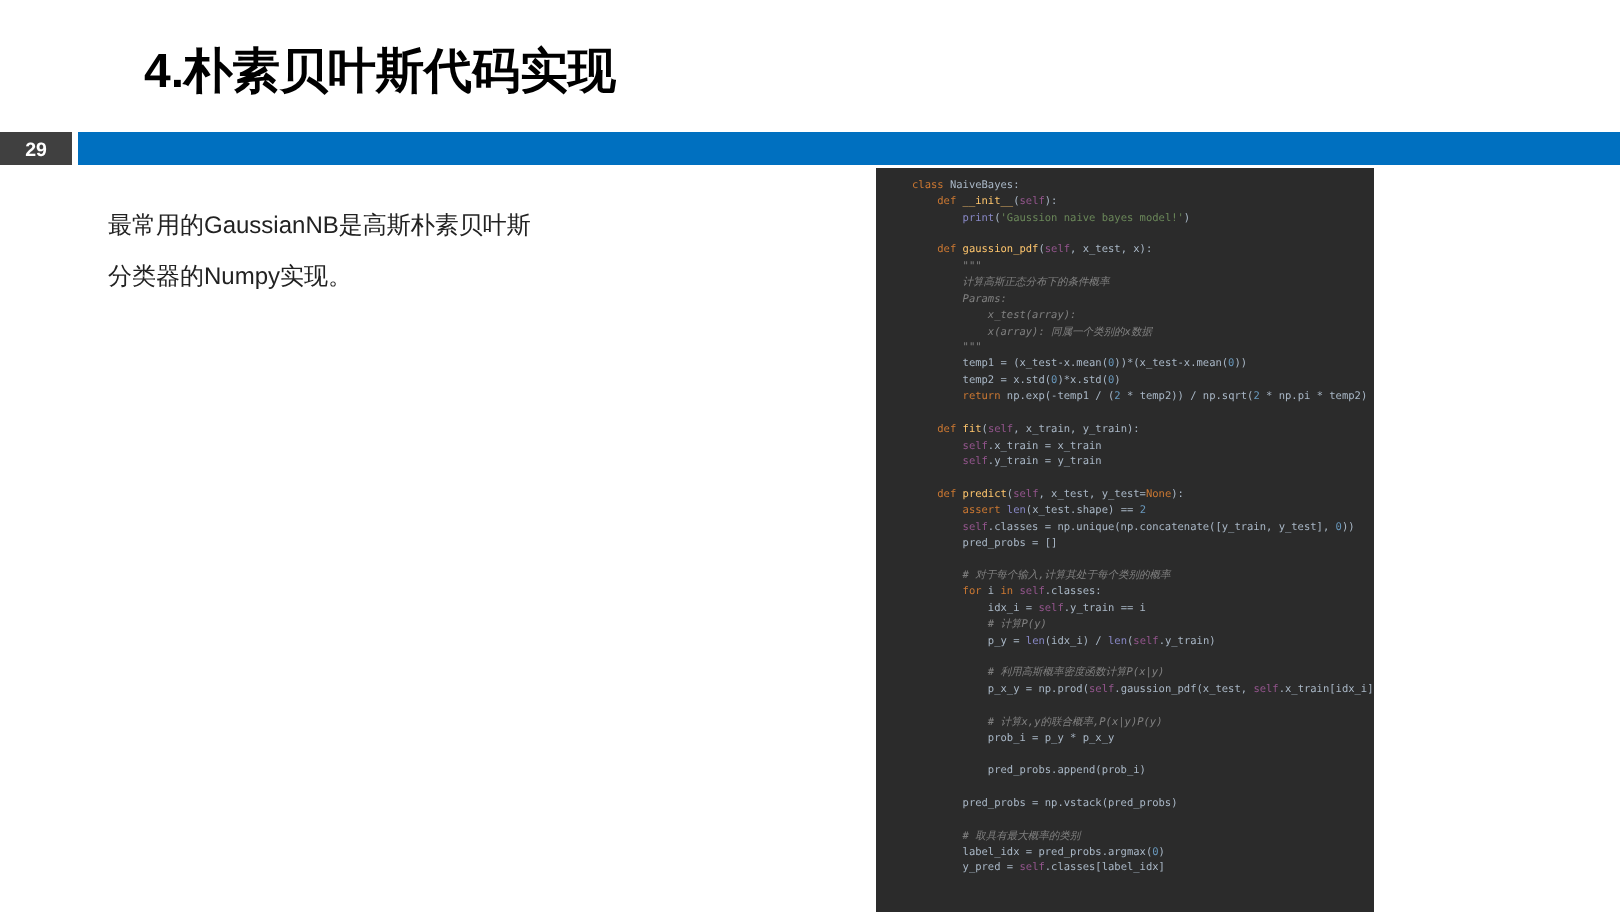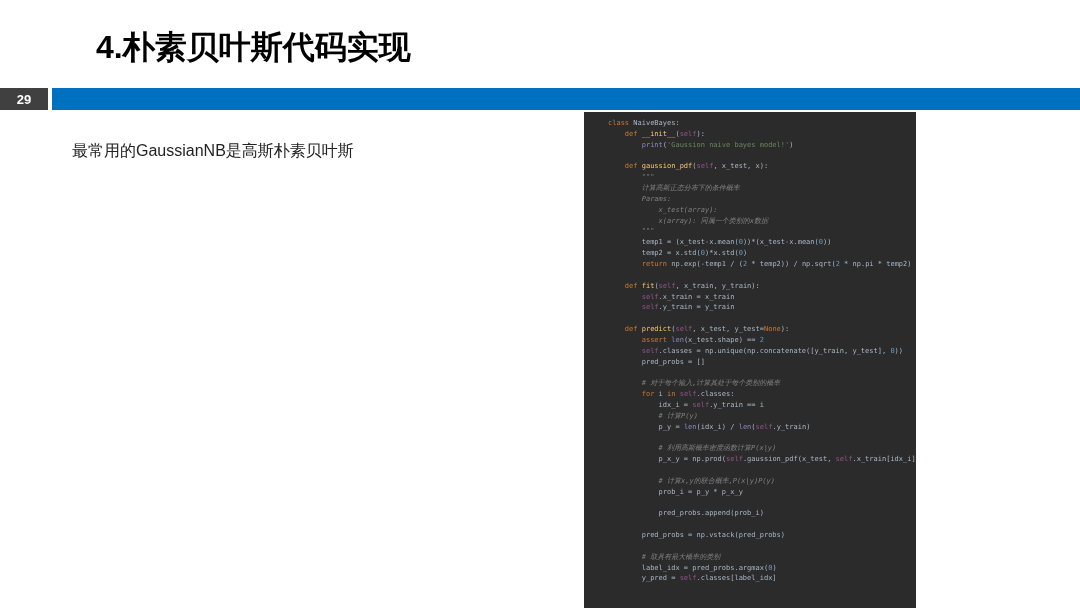--- a/index.html
+++ b/index.html
@@ -29,20 +29,21 @@
 
 <div class="title">4.朴素贝叶斯代码实现</div>
 
 <div class="accent-bar">
   <div class="accent-red">29</div>
   <div class="accent-blue"></div>
 </div>
 
 <div class="body-text">
   <div>最常用的GaussianNB是高斯朴素贝叶斯</div>
+  <div>分类器的Numpy实现。</div>
 </div>
 
 <div class="code-panel">
   <pre id="code-pre"><span class="kw">class</span><span class="pm"> NaiveBayes:</span>
     <span class="kw">def </span><span class="fn">__init__</span><span class="pm">(</span><span class="sf">self</span><span class="pm">):</span>
         <span class="bi">print</span><span class="pm">(</span><span class="str">'Gaussion naive bayes model!'</span><span class="pm">)</span>
 
     <span class="kw">def </span><span class="fn">gaussion_pdf</span><span class="pm">(</span><span class="sf">self</span><span class="pm">, x_test, x):</span>
         <span class="cm">"""</span>
         <span class="cm">计算高斯正态分布下的条件概率</span>

